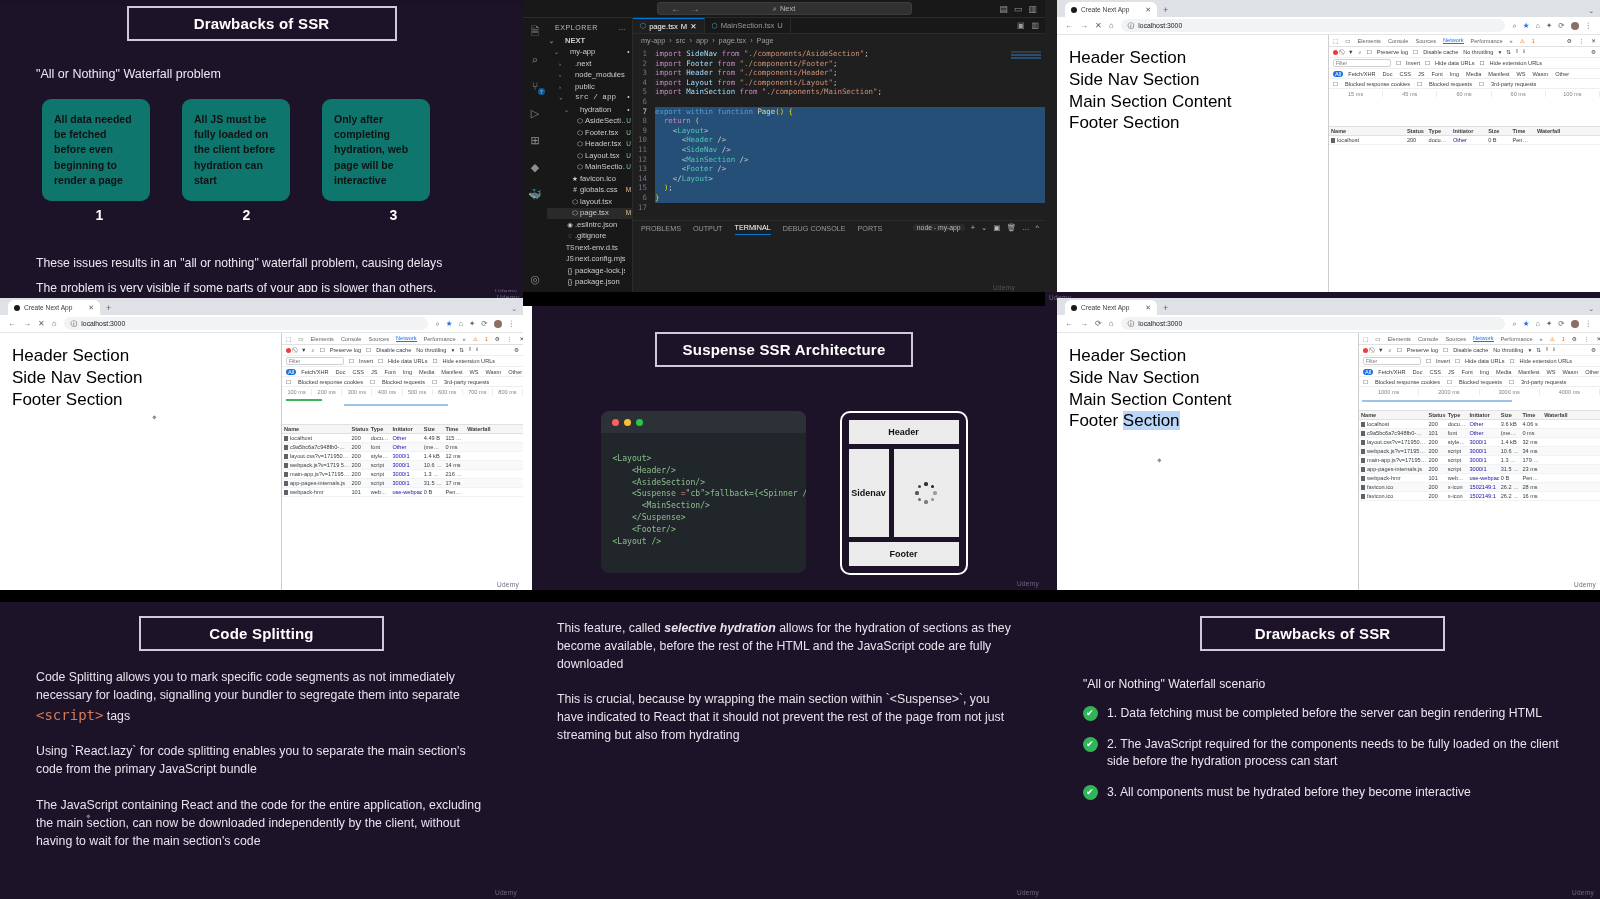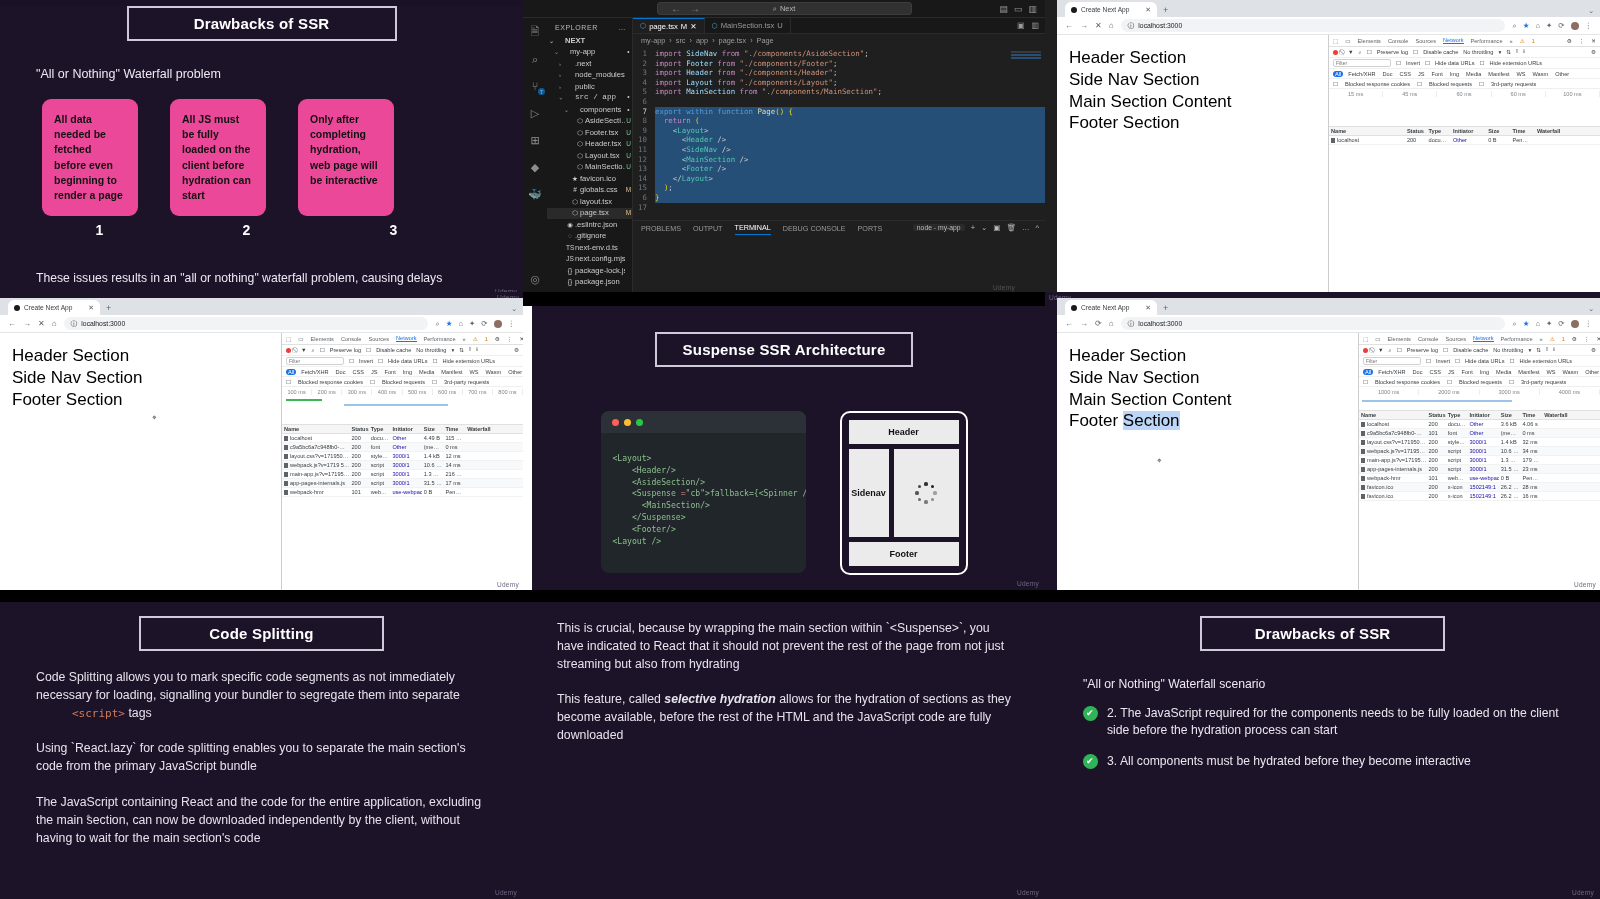--- a/index.html
+++ b/index.html
@@ -17,21 +17,21 @@
     font-weight:bold; letter-spacing:.2px; text-align:center;
   }
   .title-wrap { width:100%; text-align:center; }
 
   
   .p1 .title-wrap { margin-top:6px; }
   .p1 .slide-title-box { font-size:15px; min-width:270px; }
   .p1 .subhead { margin:26px 0 0 36px; font-size:12.5px; color:#ece9f2;}
   .p1 .cards { display:flex; gap:32px; margin:18px 0 0 42px; }
   .p1 .card {
-    width:96px; min-height:84px; background:#ec4899; color:#111;
+    width:108px; min-height:84px; background:#0f766e; color:#111;
     border-radius:9px; padding:13px 12px; font-size:10.5px; line-height:1.45;
     font-weight:bold; display:flex; align-items:flex-start;
   }
   .p1 .nums { display:flex; gap:32px; margin:6px 0 0 42px; }
   .p1 .num { width:115px; text-align:center; font-weight:bold; font-size:14px; }
   .p1 .foot { margin:28px 0 0 36px; font-size:12.2px; line-height:2.0; color:#ece9f2; }
 
   
   .vsc { width:100%; height:100%; background:#1f1f1f; color:#cccccc; font-size:9px; position:relative; }
   .vsc-titlebar { height:18px; background:#181818; display:flex; align-items:center; justify-content:center; position:relative; border-bottom:1px solid #2b2b2b;}
@@ -146,21 +146,21 @@
   .diagram .side { width:40px; }
   .diagram .main { flex:1; position:relative; }
   .diagram .ftr { height:24px; }
   .spinner { position:absolute; left:50%; top:50%; width:22px; height:22px; transform:translate(-50%,-50%); }
   .spinner i { position:absolute; width:3.2px; height:3.2px; border-radius:50%; background:#111; }
 
   
   .tslide .title-wrap { margin-top:14px; }
   .tslide .slide-title-box { font-size:15px; min-width:245px; }
   .tslide .para { font-size:12.3px; line-height:1.45; color:#e6e3ec; margin-top:18px; }
-  .tslide .code-inline { color:#d07b5a; font-family:"DejaVu Sans Mono", monospace; font-size:11px;margin-left:36px; }
+  .tslide .code-inline { color:#d07b5a; font-family:"DejaVu Sans Mono", monospace; font-size:14px; }
   .tslide .em { font-weight:bold; font-style:italic; }
 
   
   .p6 .subhead { font-size:12.2px; color:#ece9f2; }
   .p6 .item { display:flex; gap:9px; align-items:flex-start; margin-top:14px; font-size:12.2px; line-height:1.4; color:#e8e6ee;}
   .check { flex:none; width:15px; height:15px; border-radius:50%; background:#2fb457; position:relative; margin-top:1px;}
   .check::after { content:"✔"; position:absolute; left:3px; top:0px; color:#fff; font-size:9px; line-height:15px; }
 
   .udemy { position:absolute; right:6px; bottom:3px; font-size:6.5px; color:#6f6880; letter-spacing:.3px;}
 </style>
@@ -259,21 +259,21 @@
               </div>
               <div class="tr" style="padding-left: 12px; font-family: Liberation Mono, monospace;">
                 <span class="chev">⌄</span>
                 <span class="ico"></span>
                 <span class="nm">src / app</span>
                 <span class="st ">•</span>
               </div>
               <div class="tr" style="padding-left: 17px;">
                 <span class="chev">⌄</span>
                 <span class="ico"></span>
-                <span class="nm">components</span>
+                <span class="nm">hydration</span>
                 <span class="st ">•</span>
               </div>
               <div class="tr" style="padding-left: 22px;">
                 <span class="chev"></span>
                 <span class="ico">⬡</span>
                 <span class="nm">AsideSecti…</span>
                 <span class="st u">U</span>
               </div>
               <div class="tr" style="padding-left: 22px;">
                 <span class="chev"></span>
@@ -1047,37 +1047,41 @@
           <div class="para">The JavaScript containing React and the code for the entire application, excluding the main section, can now be downloaded independently by the client, without having to wait for the main section's code</div>
         </div>
       <div style="position:absolute;left:86px;top:210px;font-size:8px;color:#bbb;">⌖</div>
       <div class="udemy">Udemy</div>
     </div>
   </div>
 
   <div class="panel" style="left:523px;top:590px;width:522px;height:309px;background:#000;">
     <div class="slide tslide" style="position:absolute;left:0;top:12px;width:522px;height:297px;">
       <div style="padding:0 28px 0 34px;" id="sh-body">
+          <div class="para">This feature, called <span class="em">selective hydration</span> allows for the hydration of sections as they become available, before the rest of the HTML and the JavaScript code are fully downloaded</div>
           <div class="para">This is crucial, because by wrapping the main section within `&lt;Suspense&gt;`, you have indicated to React that it should not prevent the rest of the page from not just streaming but also from hydrating</div>
-          <div class="para">This feature, called <span class="em">selective hydration</span> allows for the hydration of sections as they become available, before the rest of the HTML and the JavaScript code are fully downloaded</div>
         </div>
       <div class="udemy">Udemy</div>
     </div>
   </div>
 
   <div class="panel" style="left:1045px;top:590px;width:555px;height:309px;background:#000;">
     <div class="slide p6 tslide" style="position:absolute;left:0;top:12px;width:555px;height:297px;">
       <div class="title-wrap">
         <div class="slide-title-box">Drawbacks of SSR</div>
       </div>
       <div style="padding:0 40px 0 38px;margin-top:26px;">
         <div class="subhead">"All or Nothing" Waterfall scenario</div>
         <div id="db-items">
             <div class="item">
               <span class="check"></span>
+              <span>1. Data fetching must be completed before the server can begin rendering HTML</span>
+            </div>
+            <div class="item">
+              <span class="check"></span>
               <span>2. The JavaScript required for the components needs to be fully loaded on the client side before the hydration process can start</span>
             </div>
             <div class="item">
               <span class="check"></span>
               <span>3. All components must be hydrated before they become interactive</span>
             </div>
           </div>
       </div>
       <div class="udemy">Udemy</div>
     </div>

